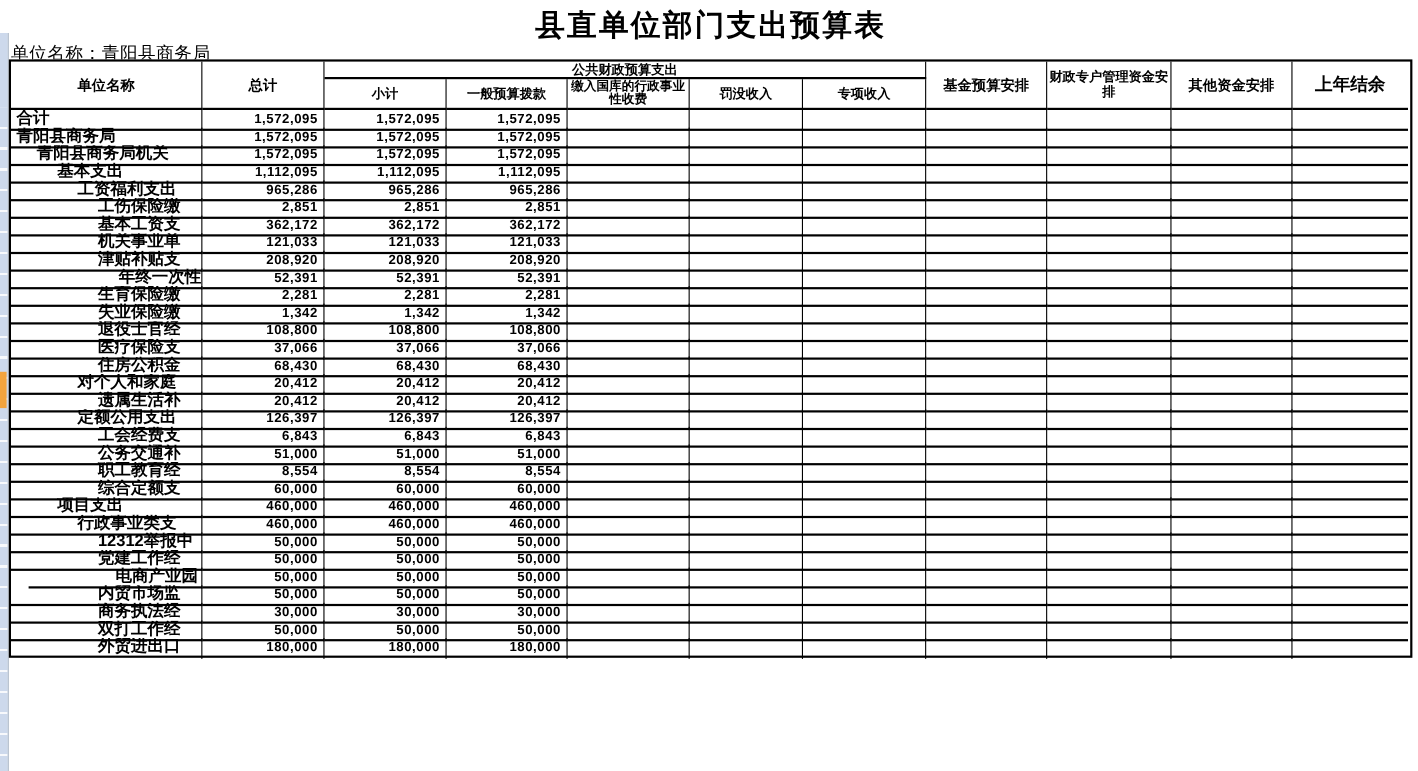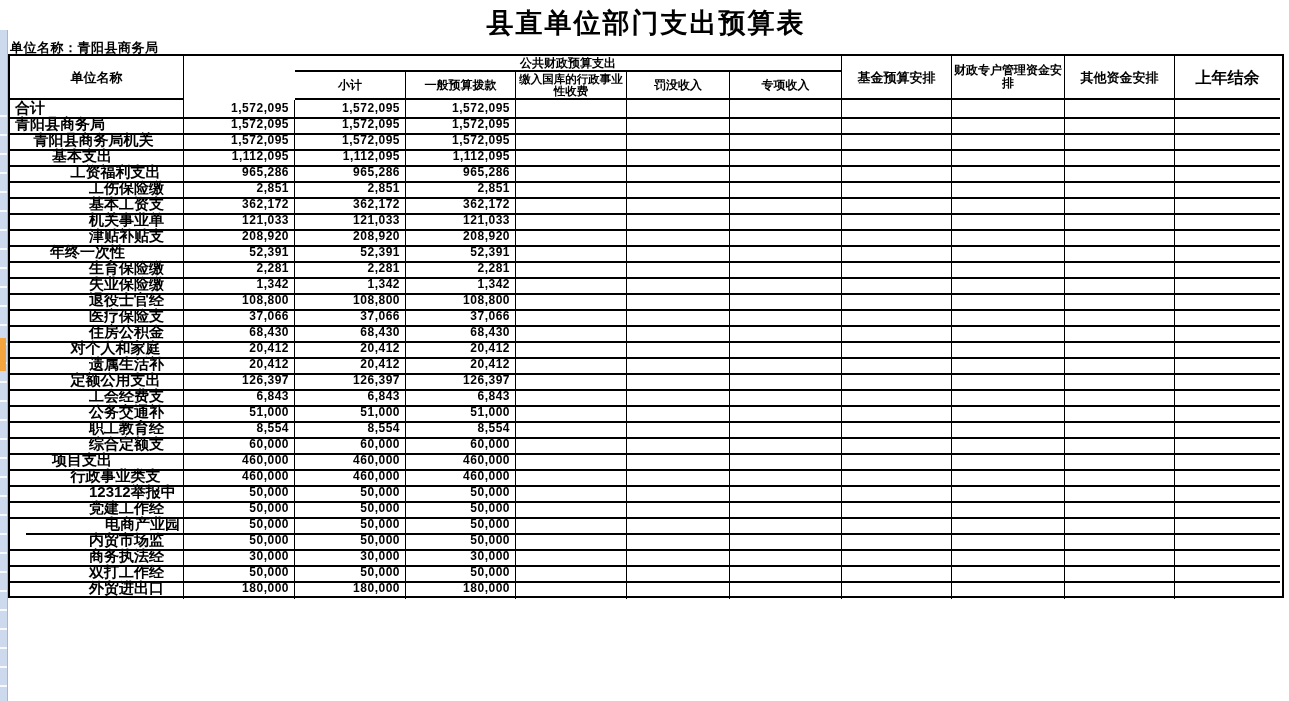--- a/index.html
+++ b/index.html
@@ -25,21 +25,21 @@
     position:absolute;left:0;top:338px;width:6px;height:33px;
   }
   
   .sheet-title{
     position:absolute;left:8px;top:5px;width:1276px;
     text-align:center;font-family:"Liberation Serif",serif;
     font-size:27px;font-weight:bold;letter-spacing:2px;white-space:nowrap;
   }
   .unit-label{
     position:absolute;left:10px;top:39px;
-    font-size:13px;font-weight:bold;letter-spacing:.5px;white-space:nowrap;
+    font-size:16px;font-weight:normal;letter-spacing:.5px;white-space:nowrap;
   }
   
   .budget-table{
     position:absolute;left:8px;top:54px;width:1276px;
     border:2px solid #000;box-sizing:border-box;background:#fff;
   }
   .grid{
     display:grid;
     grid-template-columns:174px 111px 111px 110px 111px 103px 112px 110px 113px 110px 105px;
   }
@@ -73,20 +73,21 @@
 </div>
 <div class="edge-line"></div>
 <div class="row-marker" style="background: rgb(243, 164, 62);"></div>
 
 <div class="sheet-title">县直单位部门支出预算表</div>
 <div class="unit-label">单位名称：青阳县商务局</div>
 
 <div class="budget-table">
   <div class="grid thead">
     <div class="th span2" style="grid-column:1;font-size:13px;">单位名称</div>
+    <div class="th span2" style="grid-column:2;font-size:13px;">总计</div>
     <div class="th group">公共财政预算支出</div>
     <div class="th" style="grid-column:3;grid-row:2;">小计</div>
     <div class="th" style="grid-column:4;grid-row:2;">一般预算拨款</div>
     <div class="th small" style="grid-column:5;grid-row:2;white-space:normal;">缴入国库的行政事业性收费</div>
     <div class="th" style="grid-column:6;grid-row:2;">罚没收入</div>
     <div class="th" style="grid-column:7;grid-row:2;">专项收入</div>
     <div class="th span2" style="grid-column:8;font-size:13px;">基金预算安排</div>
     <div class="th span2" style="grid-column:9;white-space:normal;">财政专户管理资金安排</div>
     <div class="th span2" style="grid-column:10;font-size:13px;">其他资金安排</div>
     <div class="th span2 lastcol" style="grid-column:11;font-size:16px;">上年结余</div>
@@ -203,21 +204,21 @@
         <div class="cell num-cell">208,920</div>
         <div class="cell num-cell"></div>
         <div class="cell num-cell"></div>
         <div class="cell num-cell"></div>
         <div class="cell num-cell"></div>
         <div class="cell num-cell"></div>
         <div class="cell num-cell"></div>
         <div class="cell num-cell"></div>
       </div>
       <div class="grid trow">
-        <div class="cell name-cell" style="padding-left: 40px;">年终一次性</div>
+        <div class="cell name-cell" style="padding-left: 98px;">年终一次性</div>
         <div class="cell num-cell">52,391</div>
         <div class="cell num-cell">52,391</div>
         <div class="cell num-cell">52,391</div>
         <div class="cell num-cell"></div>
         <div class="cell num-cell"></div>
         <div class="cell num-cell"></div>
         <div class="cell num-cell"></div>
         <div class="cell num-cell"></div>
         <div class="cell num-cell"></div>
         <div class="cell num-cell"></div>

